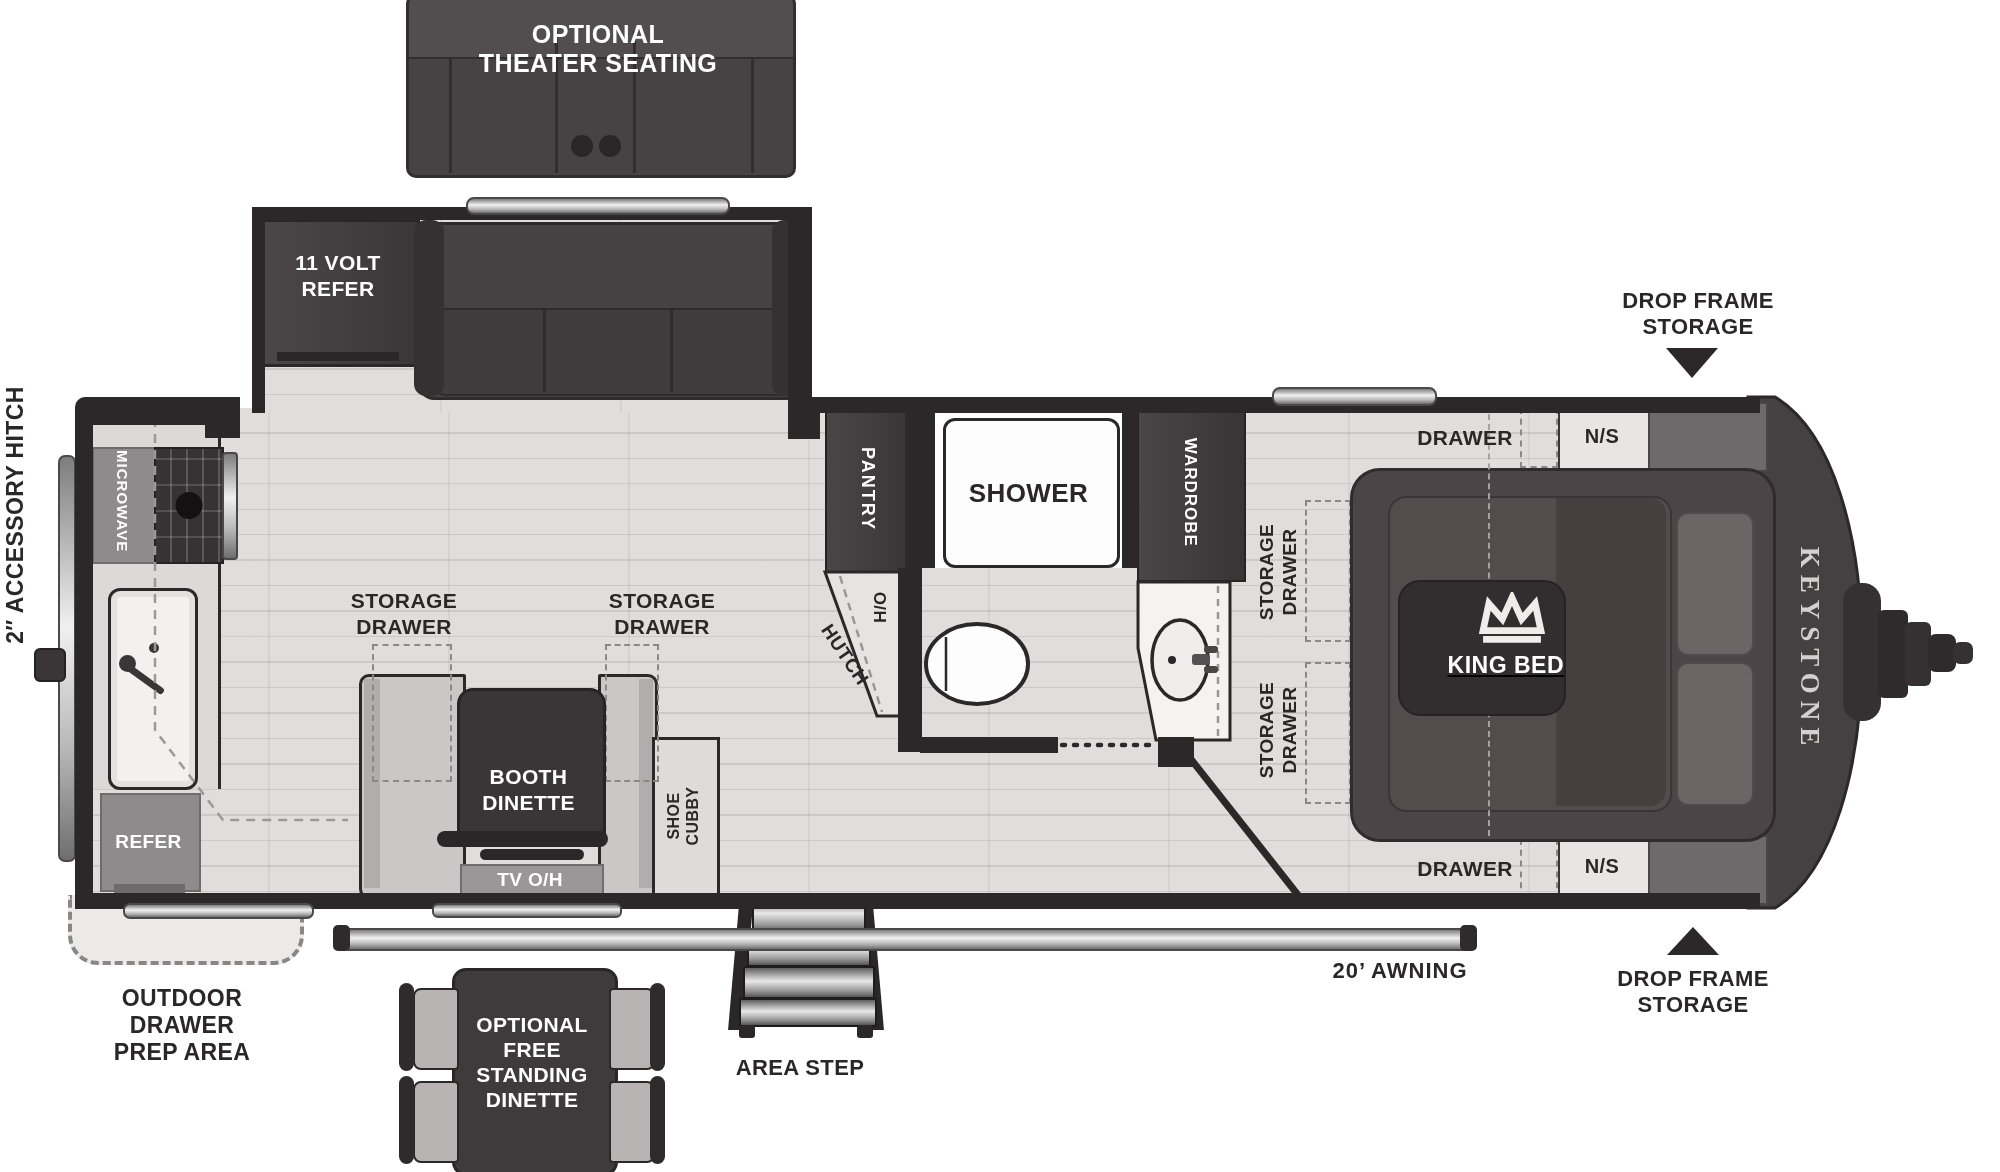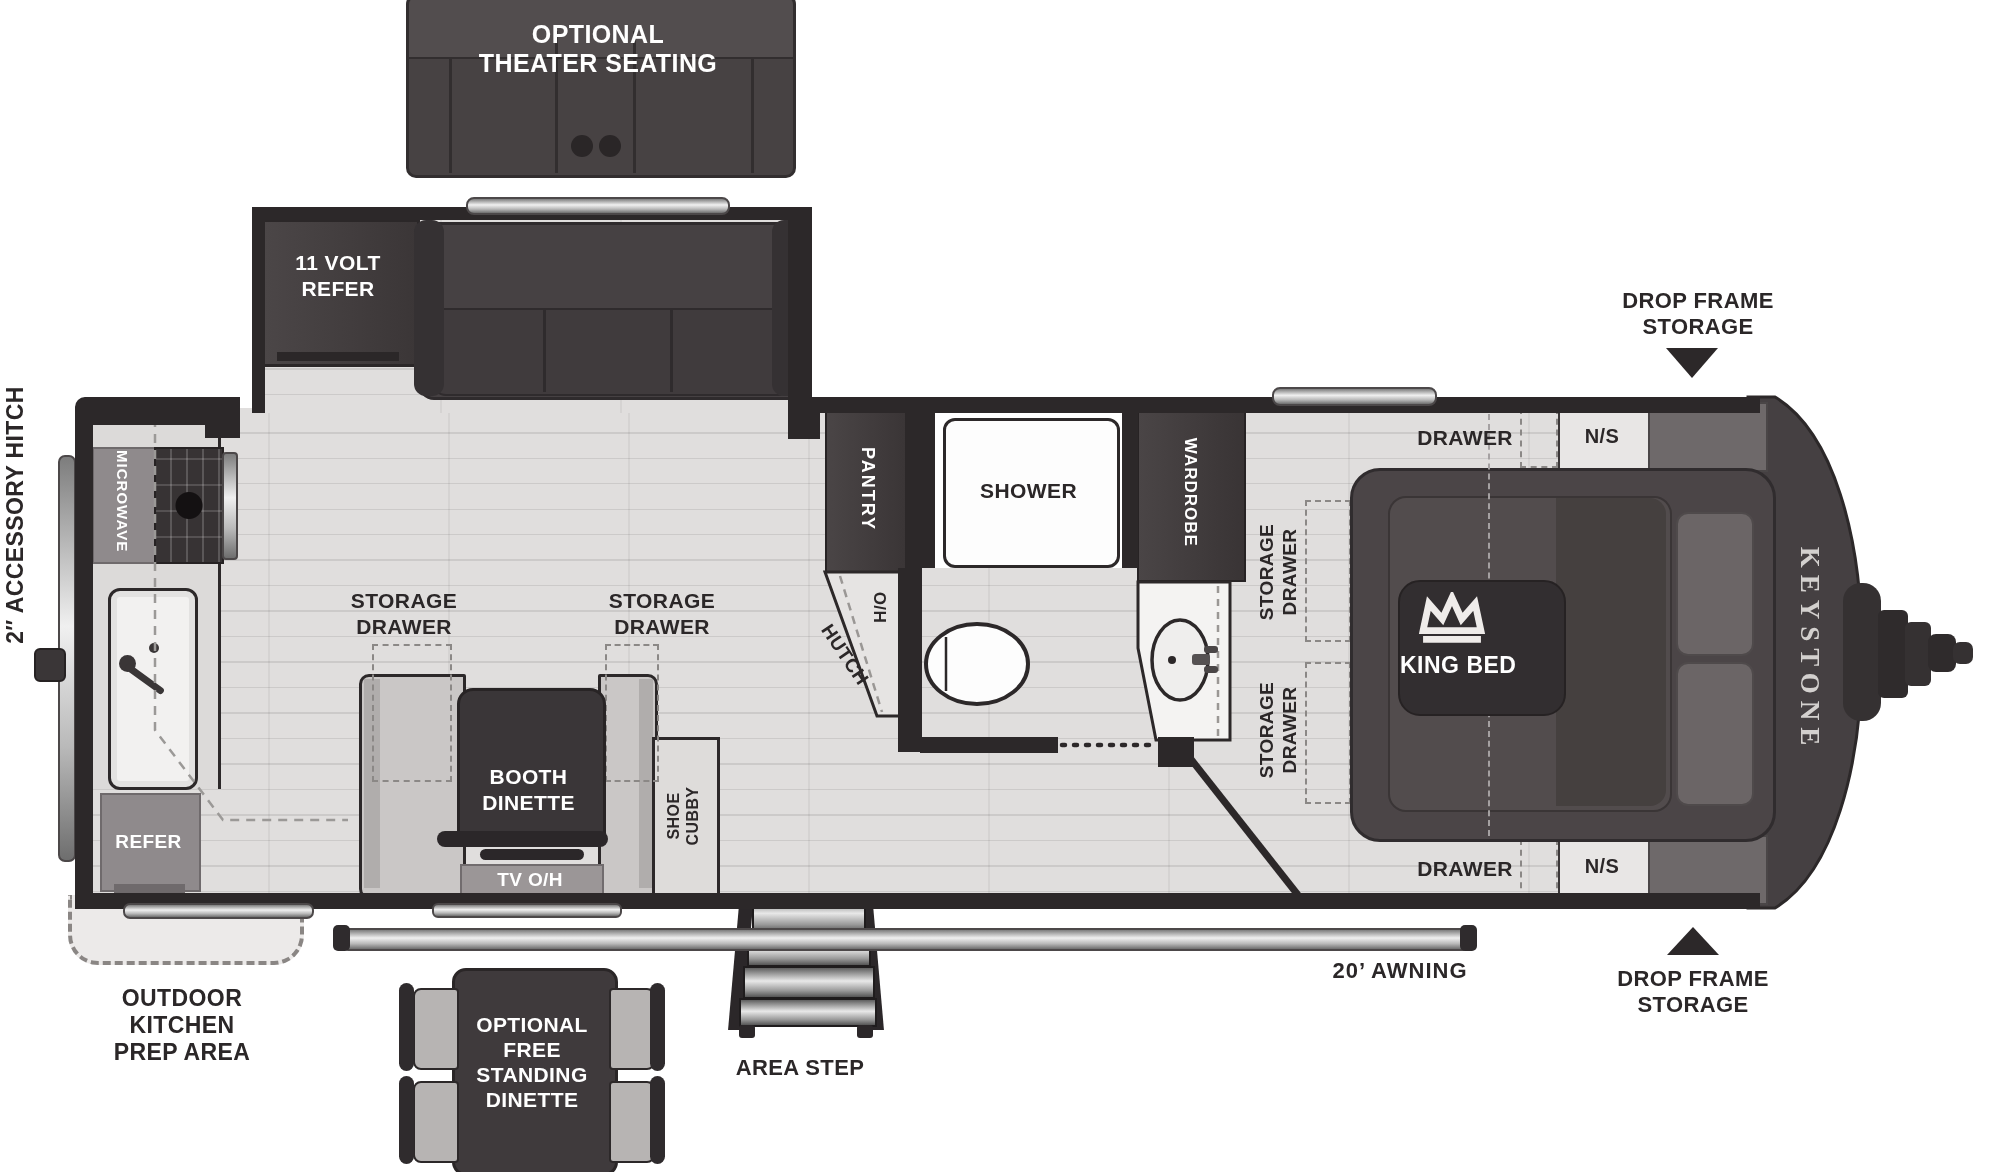--- a/index.html
+++ b/index.html
@@ -108,21 +108,21 @@
   <div class="dashedbox" style="left:1305px;top:500px;width:42px;height:138px;"></div>
   <div class="dashedbox" style="left:1305px;top:662px;width:42px;height:138px;"></div>
 
   <div class="furn" style="left:1350px;top:468px;width:420px;height:368px;background:#4b4547;border:3px solid #302c2e;border-radius:30px;"></div>
   <div class="furn" style="left:1388px;top:496px;width:280px;height:312px;background:#524c4d;border:2px solid #3a3536;border-radius:18px;"></div>
   <div class="furn" style="left:1556px;top:498px;width:110px;height:308px;background:#45403f;border-radius:0 16px 16px 0;"></div>
   <div class="furn" style="left:1676px;top:512px;width:74px;height:140px;background:#6b6566;border:2px solid #4f4a4b;border-radius:12px;"></div>
   <div class="furn" style="left:1676px;top:662px;width:74px;height:140px;background:#6b6566;border:2px solid #4f4a4b;border-radius:12px;"></div>
   <div class="abs" style="left:1488px;top:414px;width:0;height:422px;border-left:2px dashed #a5a1a2;z-index:4;"></div>
 
-  <div class="furn" style="left:1398px;top:580px;width:164px;height:132px;background:#322e30;border:2px solid #262223;border-radius:22px;z-index:4;text-align:left;">
+  <div class="furn" style="left:1398px;top:580px;width:164px;height:132px;background:#322e30;border:2px solid #262223;border-radius:22px;z-index:4;text-align:right;text-decoration:underline;">
     <svg width="104" height="54" viewBox="0 0 76 56" style="margin-top:10px;">
       <path d="M8 40 L14 12 L28 28 L38 6 L48 28 L62 12 L68 40 Z" fill="none" stroke="#efecea" stroke-width="7"></path>
       <line x1="8" y1="49" x2="68" y2="49" stroke="#efecea" stroke-width="7"></line>
     </svg>
     <div style="color:#fff;font-weight:bold;font-size:23px;letter-spacing:0.5px;margin-top:2px;white-space:pre-line;">KING BED</div>
   </div>
 
   <div class="furn silver" style="left:466px;top:197px;width:260px;height:14px;border-radius:8px;z-index:6;"></div>
   <div class="furn silver" style="left:1272px;top:387px;width:161px;height:15px;border-radius:8px;z-index:6;"></div>
   <div class="furn silver" style="left:58px;top:455px;width:14px;height:403px;border-radius:7px;"></div>
@@ -204,21 +204,21 @@
 REFER</div>
 
 
   <div class="lbl lblw" style="left:47px;top:492px;width:150px;font-size:15px;letter-spacing:1px;transform:rotate(90deg);">MICROWAVE</div>
 
   <div class="lbl" style="left:-115px;top:501px;width:260px;font-size:23px;transform:rotate(-90deg);">2″ ACCESSORY HITCH</div>
 
   <div class="lbl lblw" style="left:100px;top:830px;width:97px;font-size:19px;">REFER</div>
 
   <div class="lbl" style="left:77px;top:985px;width:210px;font-size:23px;line-height:27px;">OUTDOOR
-KITCHEN
+DRAWER
 PREP AREA</div>
 
   <div class="lbl" style="left:344px;top:588px;width:120px;font-size:21px;">STORAGE
 DRAWER</div>
 
   <div class="lbl" style="left:602px;top:588px;width:120px;font-size:21px;">STORAGE
 DRAWER</div>
 
   <div class="lbl lblw" style="left:457px;top:764px;width:143px;font-size:21px;">BOOTH
 DINETTE</div>
@@ -227,21 +227,21 @@
 
   <div class="lbl" style="left:603px;top:797px;width:160px;font-size:16px;line-height:19px;transform:rotate(-90deg);">SHOE
 CUBBY</div>
 
   <div class="lbl lblw" style="left:792px;top:478px;width:150px;font-size:18px;letter-spacing:2px;transform:rotate(90deg);">PANTRY</div>
 
   <div class="lbl" style="left:800px;top:643px;width:90px;font-size:19px;transform:rotate(56deg);">HUTCH</div>
 
   <div class="lbl" style="left:849px;top:597px;width:60px;font-size:17px;transform:rotate(90deg);">O/H</div>
 
-  <div class="lbl" style="left:943px;top:478px;width:171px;font-size:21px;">SHOWER</div>
+  <div class="lbl" style="left:943px;top:478px;width:171px;font-size:26px;">SHOWER</div>
 
   <div class="lbl lblw" style="left:1110px;top:482px;width:160px;font-size:17px;letter-spacing:1px;transform:rotate(90deg);">WARDROBE</div>
 
   <div class="lbl" style="left:1203px;top:549px;width:150px;font-size:19px;line-height:23px;transform:rotate(-90deg);">STORAGE
 DRAWER</div>
 
   <div class="lbl" style="left:1203px;top:707px;width:150px;font-size:19px;line-height:23px;transform:rotate(-90deg);">STORAGE
 DRAWER</div>
 
   <div class="lbl" style="left:1405px;top:425px;width:120px;font-size:21px;">DRAWER</div>

